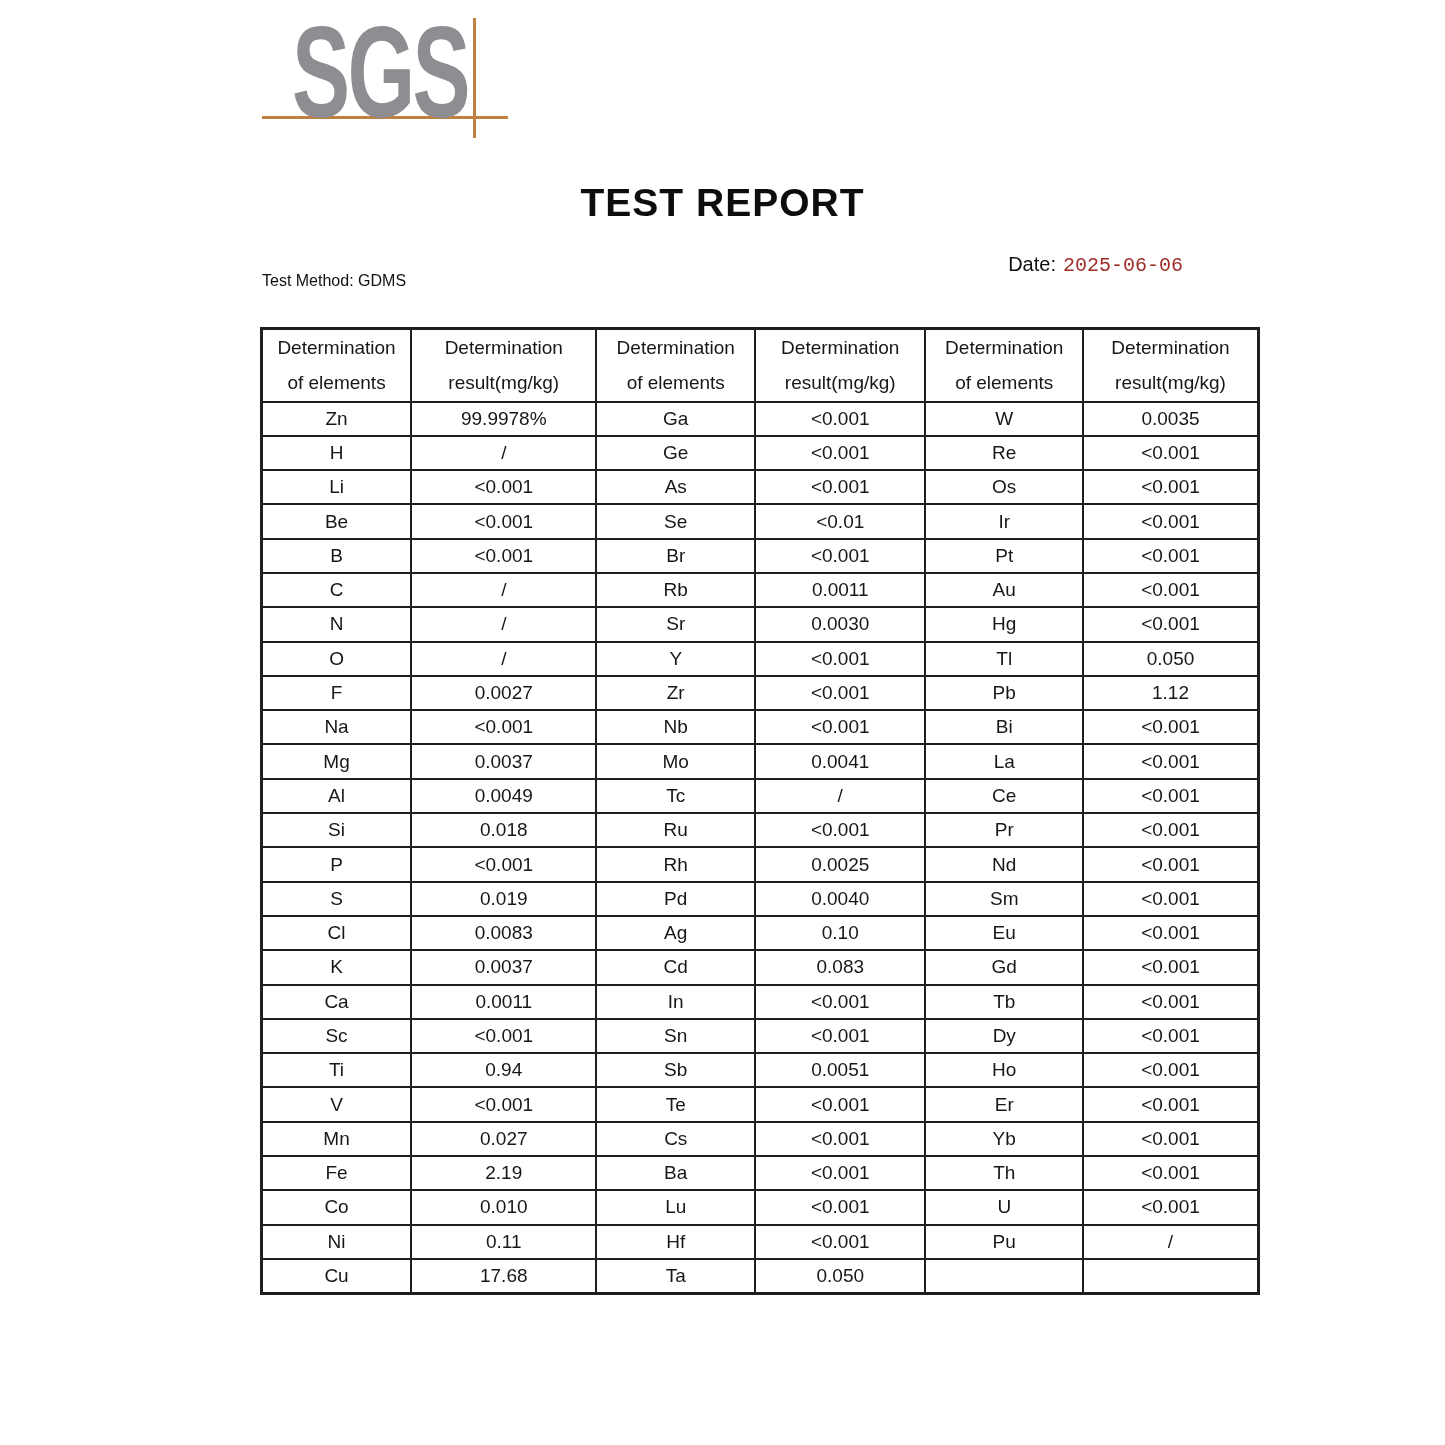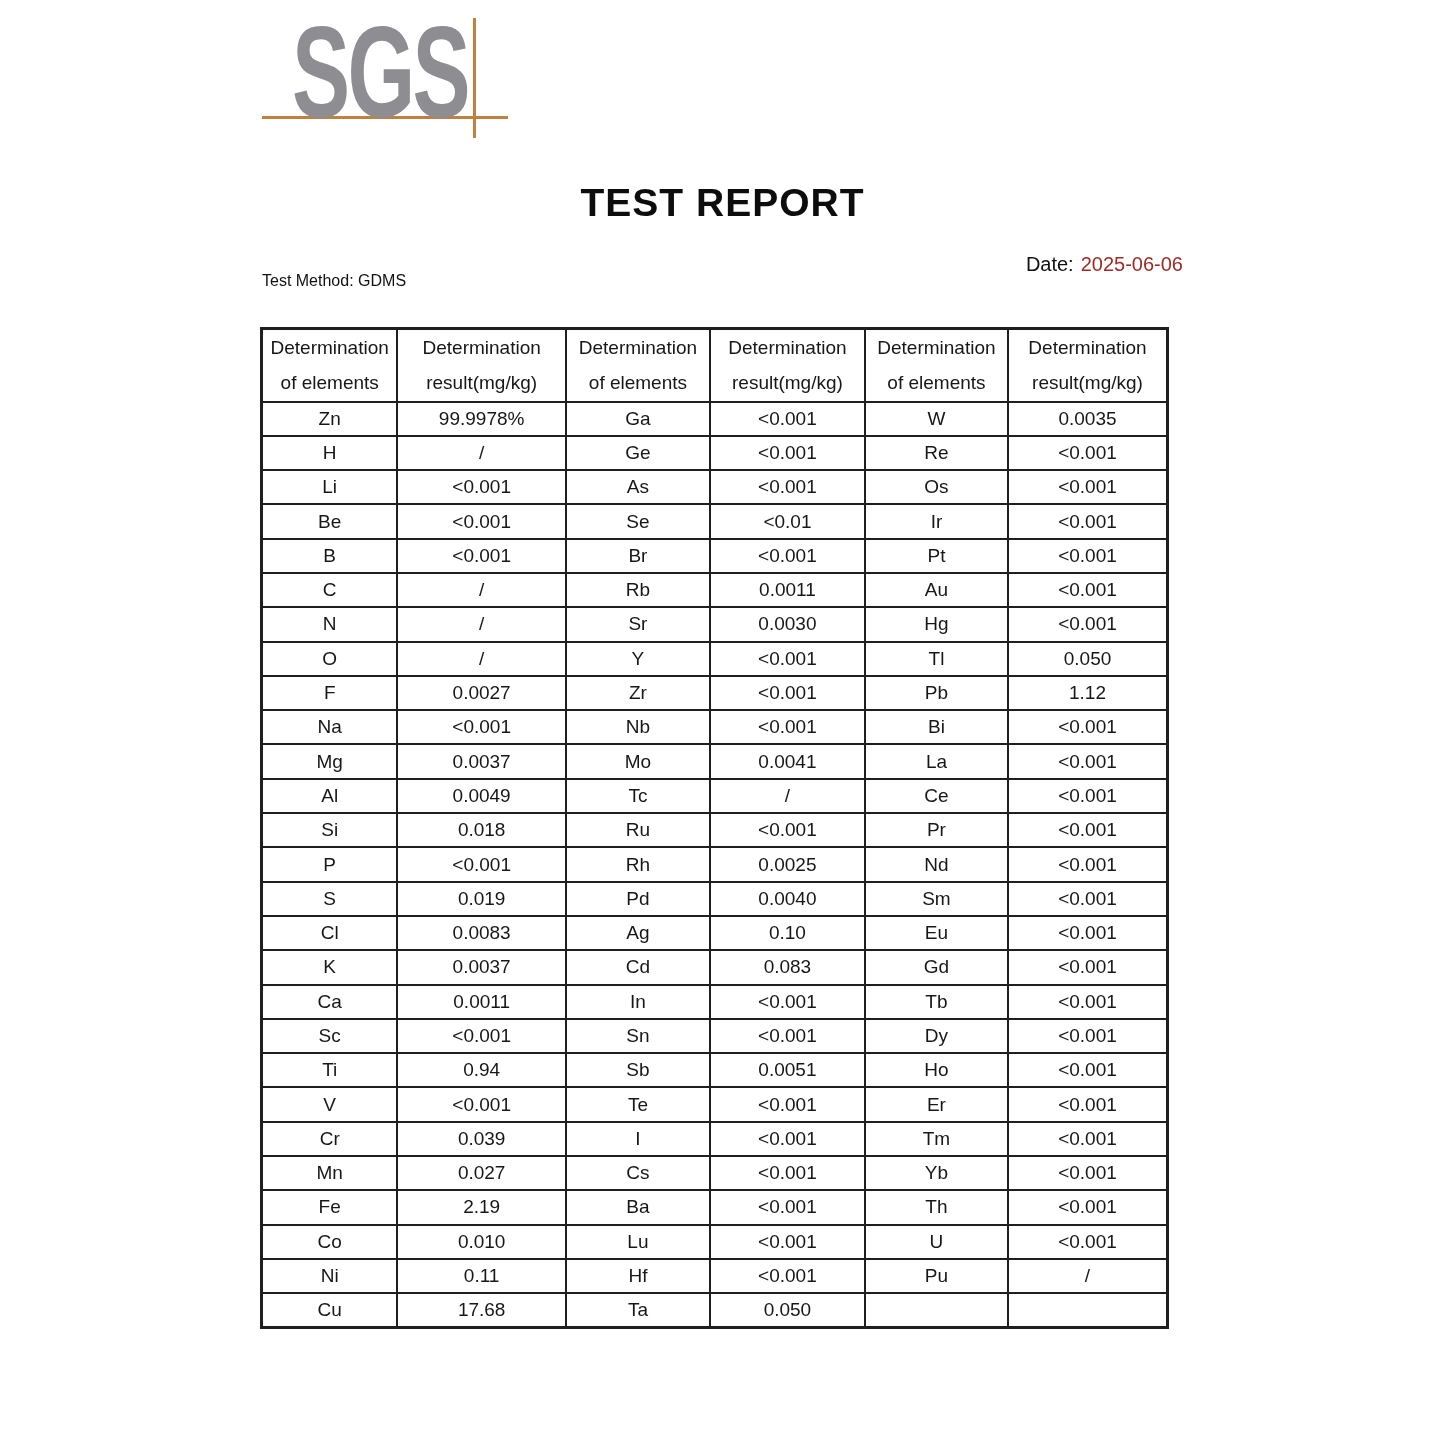--- a/index.html
+++ b/index.html
@@ -45,29 +45,29 @@
   .title {
     position: absolute; left: 262px; top: 181px; width: 921px;
     text-align: center;
     font-size: 39px; font-weight: 700; letter-spacing: 1px;
     color: #0d0d0d;
   }
   .meta-date {
     position: absolute; left: 262px; top: 253px; width: 921px;
     text-align: right; font-size: 20px; color: #111;
   }
-  .meta-date .date-value { color: var(--date-red); margin-left: 7px; }
+  .meta-date .date-value { color: var(--date-red); margin-left: 7px; font-family: Liberation Mono, monospace; }
   .meta-method {
     position: absolute; left: 262px; top: 272px;
     font-size: 16px; color: #111;
   }
 
   
   table.report {
-    position: absolute; left: 260px; top: 327px; width: 909px;
+    position: absolute; left: 260px; top: 327px; width: 1000px;
     border-collapse: collapse;
     table-layout: fixed;
     border: 3px solid var(--border-black);
   }
   table.report th, table.report td {
     border: 2px solid var(--border-black);
     text-align: center;
     vertical-align: middle;
     font-size: 19px;
     font-weight: 400;
@@ -297,28 +297,20 @@
         </tr>
         <tr>
           <td>V</td>
           <td>&lt;0.001</td>
           <td>Te</td>
           <td>&lt;0.001</td>
           <td>Er</td>
           <td>&lt;0.001</td>
         </tr>
         <tr>
-          <td>Cr</td>
-          <td>0.039</td>
-          <td>I</td>
-          <td>&lt;0.001</td>
-          <td>Tm</td>
-          <td>&lt;0.001</td>
-        </tr>
-        <tr>
           <td>Mn</td>
           <td>0.027</td>
           <td>Cs</td>
           <td>&lt;0.001</td>
           <td>Yb</td>
           <td>&lt;0.001</td>
         </tr>
         <tr>
           <td>Fe</td>
           <td>2.19</td>

